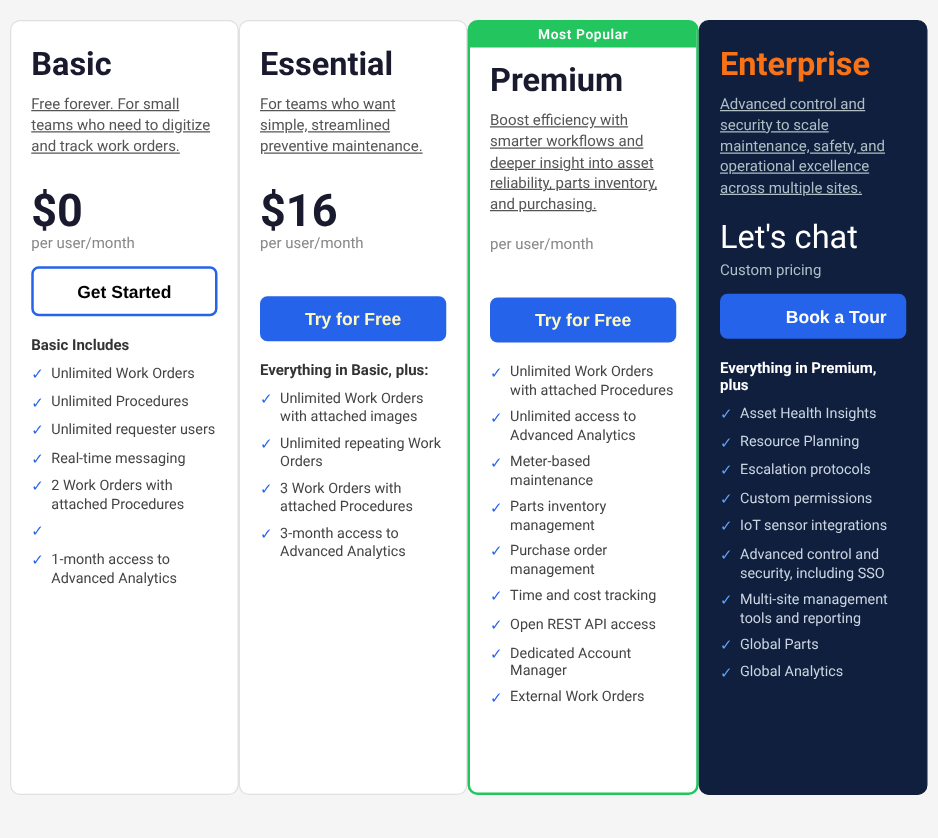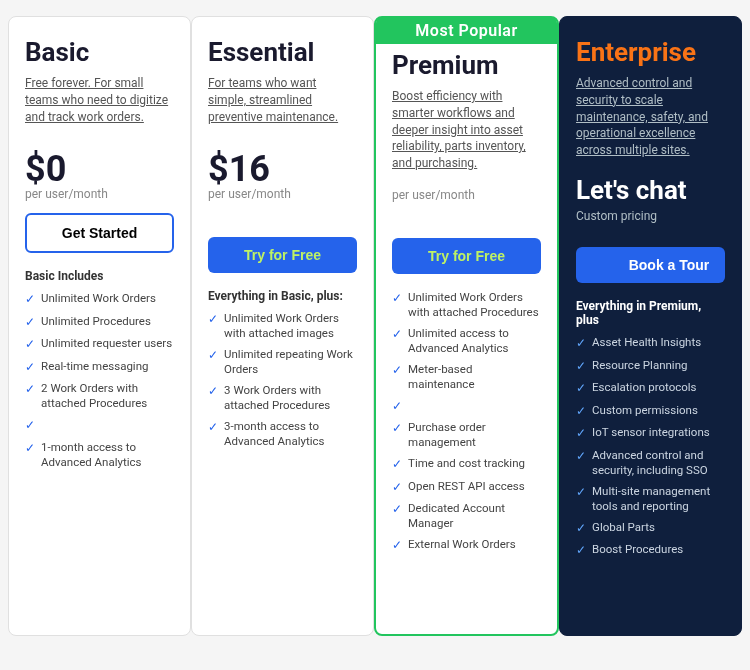--- a/index.html
+++ b/index.html
@@ -38,21 +38,21 @@
       border: 1px solid #0f1f3d;
     }
     .most-popular-badge {
       position: absolute;
       top: -1px;
       left: 0;
       right: 0;
       background: #22c55e;
       color: #fff;
       text-align: center;
-      font-size: 16px;
+      font-size: 11px;
       font-weight: 600;
       padding: 4px 0;
       border-radius: 6px 6px 0 0;
       letter-spacing: 0.5px;
     }
     .plan-card.premium {
       padding-top: 32px;
     }
     .plan-name {
       font-size: 26px;
@@ -98,21 +98,21 @@
       border: none;
       margin-bottom: 16px;
     }
     .cta-button.outline {
       background: #fff;
       color: #000000;
       border: 2px solid #2563eb;
     }
     .cta-button.filled-blue {
       background: #2563eb;
-      color: #bef264;
+      color: #fef9c3;
       margin-top: 36px;
     }
     .cta-button.filled-tour {
       background: #2563eb;
       color: #fff;
       padding-left: 37px;
     }
     .features-section {
       margin-top: 4px;
     }
@@ -141,29 +141,29 @@
       color: #2563eb;
       font-size: 12px;
       flex-shrink: 0;
       margin-top: 1px;
     }
     .plan-card.enterprise .check-icon {
       color: #60a5fa;
     }
     .let-chat {
       font-size: 26px;
-      font-weight: 700;
+      font-weight: 400;
       color: #fff;
       margin-bottom: 4px;
       margin-top: 8px;
     }
     .custom-pricing {
       font-size: 12px;
       color: #b0bec5;
-      margin-bottom: 24px;
+      margin-bottom: 12px;
     }
   </style>
 </head>
 <body>
 
 <div class="pricing-grid">
 <div class="plan-card">
       <div class="plan-name">Basic</div>
       <div class="plan-description">Free forever. For small teams who need to digitize and track work orders.</div>
       <div class="price-section">
@@ -246,20 +246,21 @@
         <div class="feature-item">
       <span class="check-icon">✓</span>
       <span>Unlimited access to Advanced Analytics</span>
     </div>
         <div class="feature-item">
       <span class="check-icon">✓</span>
       <span>Meter-based maintenance</span>
     </div>
         <div class="feature-item">
       <span class="check-icon">✓</span>
+      <span>Parts inventory management</span>
     </div>
         <div class="feature-item">
       <span class="check-icon">✓</span>
       <span>Purchase order management</span>
     </div>
         <div class="feature-item">
       <span class="check-icon">✓</span>
       <span>Time and cost tracking</span>
     </div>
         <div class="feature-item">
@@ -313,17 +314,17 @@
         <div class="feature-item">
       <span class="check-icon">✓</span>
       <span>Multi-site management tools and reporting</span>
     </div>
         <div class="feature-item">
       <span class="check-icon">✓</span>
       <span>Global Parts</span>
     </div>
         <div class="feature-item">
       <span class="check-icon">✓</span>
-      <span>Boost Procedures</span>
+      <span>Global Analytics</span>
     </div>
       </div>
     </div>
   </div>
 
 </body></html>

